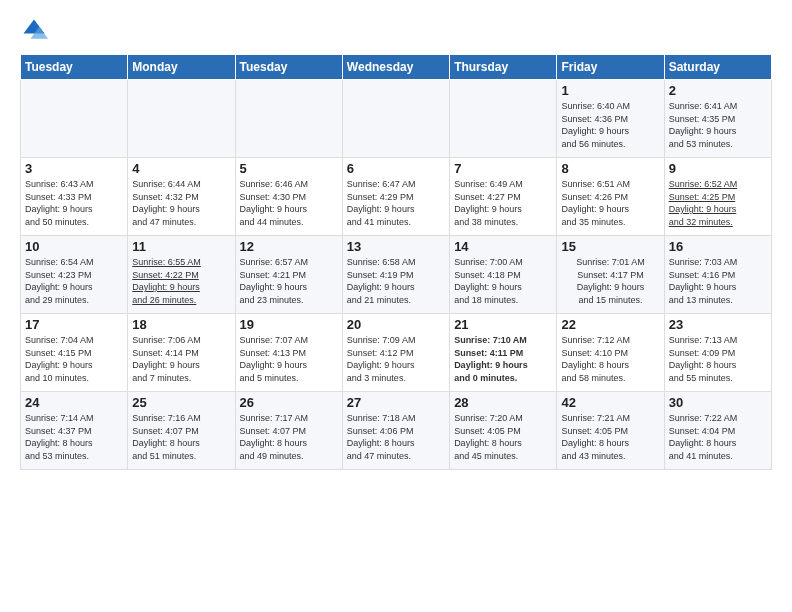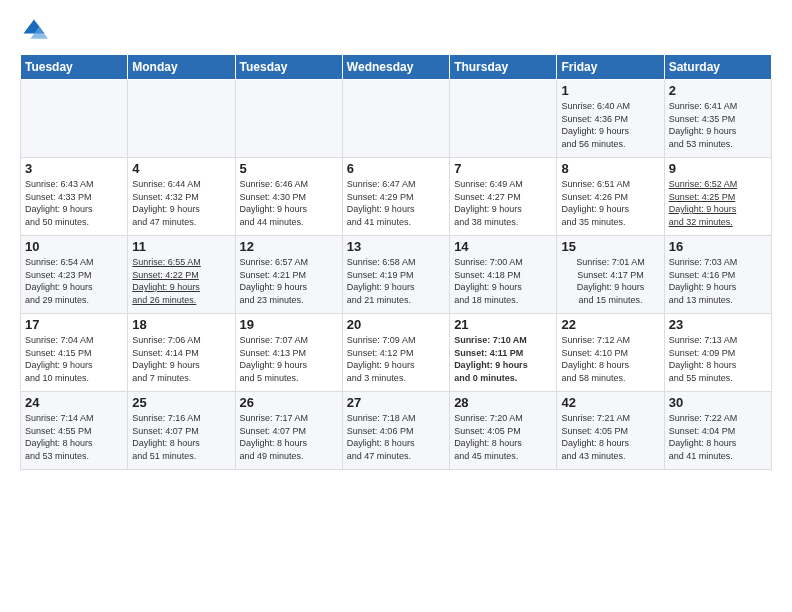--- a/index.html
+++ b/index.html
@@ -299,21 +299,21 @@
             <div class="day-info" style="white-space: pre-line;">Sunrise: 7:13 AM
 Sunset: 4:09 PM
 Daylight: 8 hours
 and 55 minutes.</div>
           </td>
         </tr>
         <tr>
           <td>
             <span class="day-number">24</span>
             <div class="day-info" style="white-space: pre-line;">Sunrise: 7:14 AM
-Sunset: 4:55 PM
+Sunset: 4:37 PM
 Daylight: 8 hours
 and 53 minutes.</div>
           </td>
           <td>
             <span class="day-number">25</span>
             <div class="day-info" style="white-space: pre-line;">Sunrise: 7:16 AM
 Sunset: 4:07 PM
 Daylight: 8 hours
 and 51 minutes.</div>
           </td>

